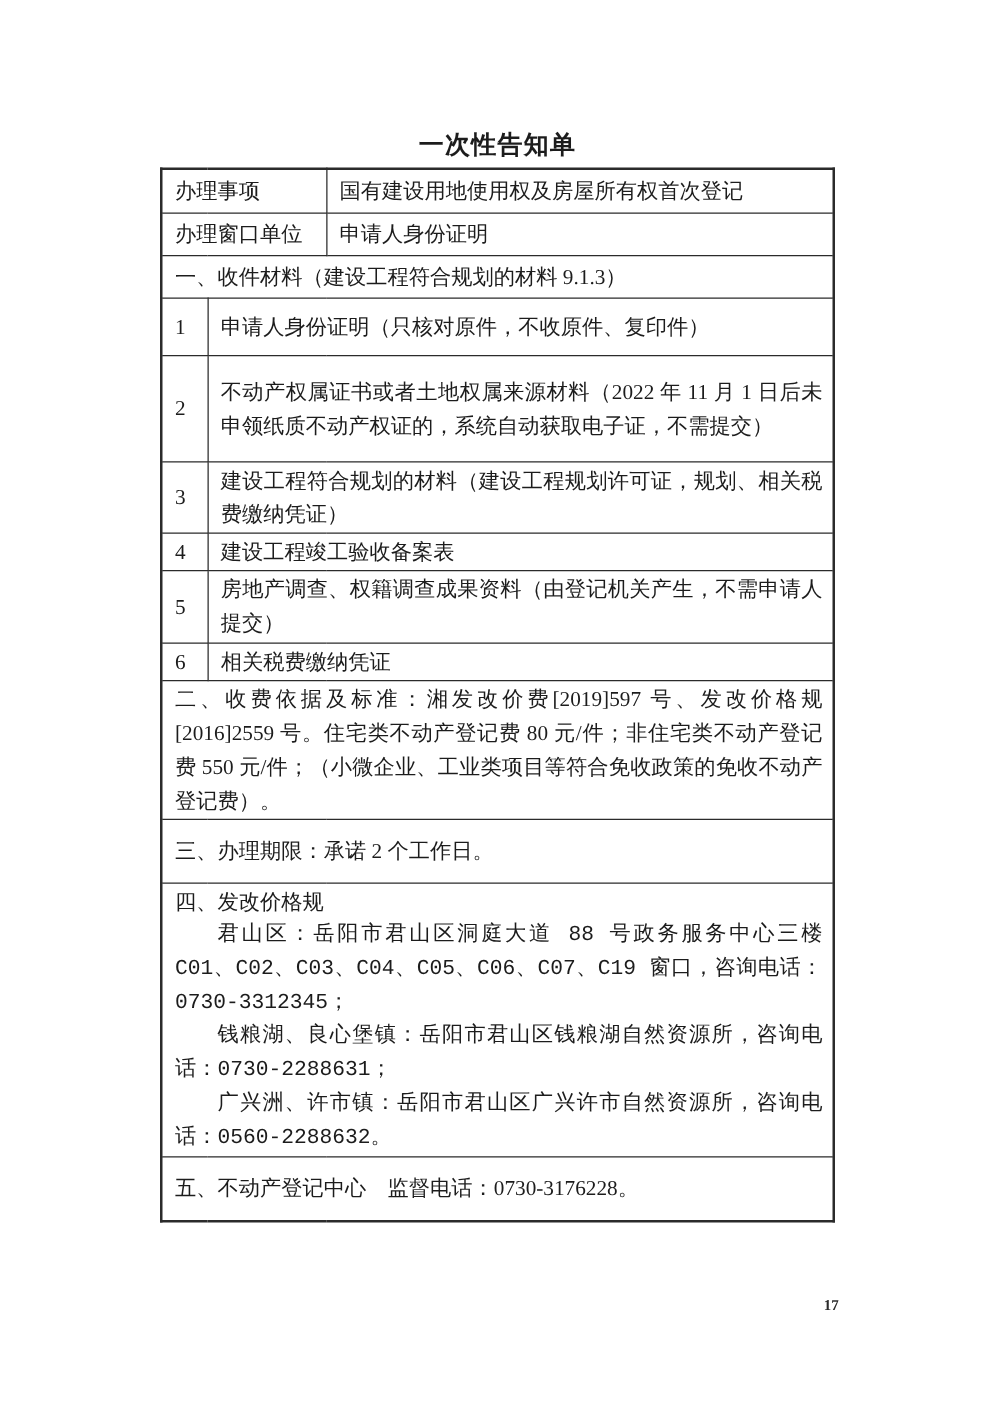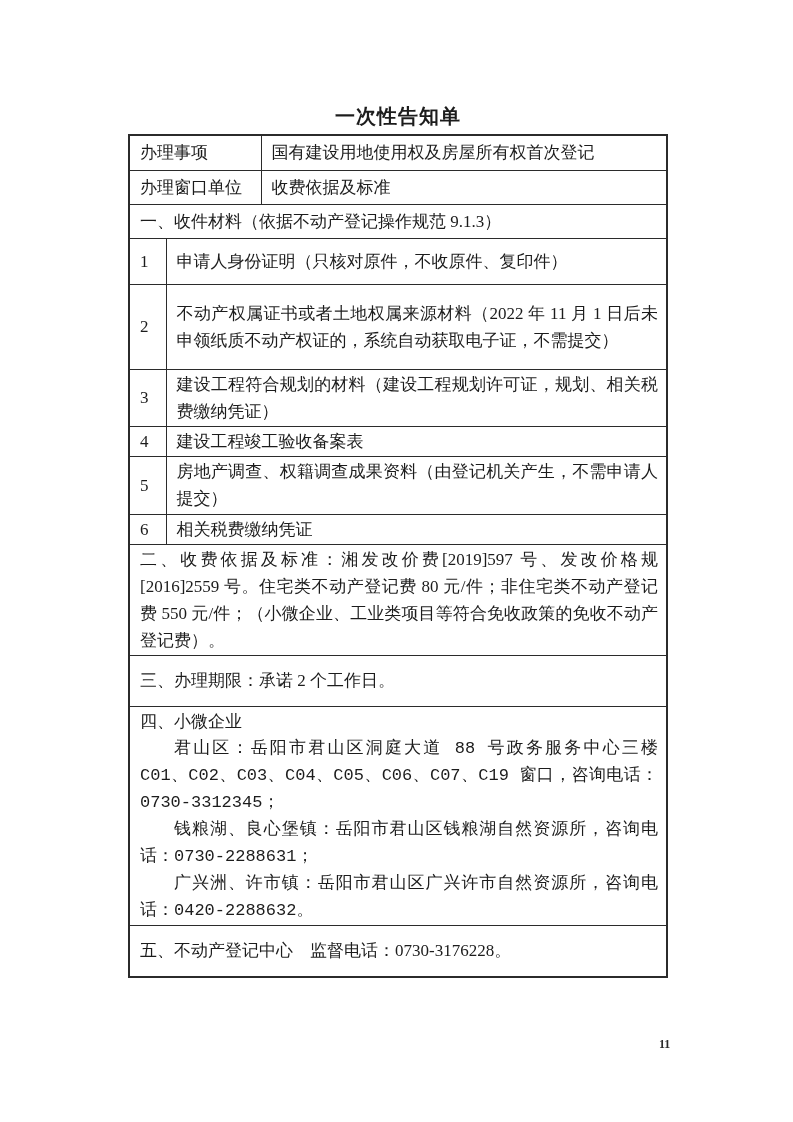--- a/index.html
+++ b/index.html
@@ -71,25 +71,25 @@
         <col style="width:95px">
         <col>
       </colgroup>
       <tbody>
         <tr style="height:35px">
           <td colspan="2" class="center">办理事项</td>
           <td class="center">国有建设用地使用权及房屋所有权首次登记</td>
         </tr>
         <tr style="height:34px">
           <td colspan="2" class="center">办理窗口单位</td>
-          <td class="center">收费依据及标准</td>
+          <td class="center">申请人身份证明</td>
         </tr>
 
         <tr style="height:34px">
-          <td colspan="3">一、收件材料（依据不动产登记操作规范 9.1.3）</td>
+          <td colspan="3">一、收件材料（建设工程符合规划的材料 9.1.3）</td>
         </tr>
 
         <tr style="height:46px">
           <td class="center">1</td>
           <td colspan="2" class="just">申请人身份证明（只核对原件，不收原件、复印件）</td>
         </tr>
         <tr style="height:85px">
           <td class="center">2</td>
           <td colspan="2" class="just">不动产权属证书或者土地权属来源材料（2022 年 11 月 1 日后未申领纸质不动产权证的，系统自动获取电子证，不需提交）</td>
         </tr>
@@ -113,28 +113,28 @@
         <tr style="height:110px">
           <td colspan="3" class="sec-cell just">二、收费依据及标准：湘发改价费[2019]597 号、发改价格规[2016]2559 号。住宅类不动产登记费 80 元/件；非住宅类不动产登记费 550 元/件；（小微企业、工业类项目等符合免收政策的免收不动产登记费）。</td>
         </tr>
 
         <tr style="height:51px">
           <td colspan="3" class="sec-cell">三、办理期限：承诺 2 个工作日。</td>
         </tr>
 
         <tr style="height:186px">
           <td colspan="3" class="sec-cell">
-            <p>四、小微企业</p>
+            <p>四、发改价格规</p>
             <p class="indent just">君山区：岳阳市君山区洞庭大道 88 号政务服务中心三楼 C01、C02、C03、C04、C05、C06、C07、C19 窗口，咨询电话：0730-3312345；</p>
             <p class="indent just">钱粮湖、良心堡镇：岳阳市君山区钱粮湖自然资源所，咨询电话：0730-2288631；</p>
-            <p class="indent just">广兴洲、许市镇：岳阳市君山区广兴许市自然资源所，咨询电话：0420-2288632。</p>
+            <p class="indent just">广兴洲、许市镇：岳阳市君山区广兴许市自然资源所，咨询电话：0560-2288632。</p>
           </td>
         </tr>
 
         <tr style="height:52px">
           <td colspan="3" class="sec-cell">五、不动产登记中心　监督电话：0730-3176228。</td>
         </tr>
       </tbody>
     </table>
   </div>
 
-  <div class="pageno">11</div>
+  <div class="pageno">17</div>
 </div>
 
 </body></html>

